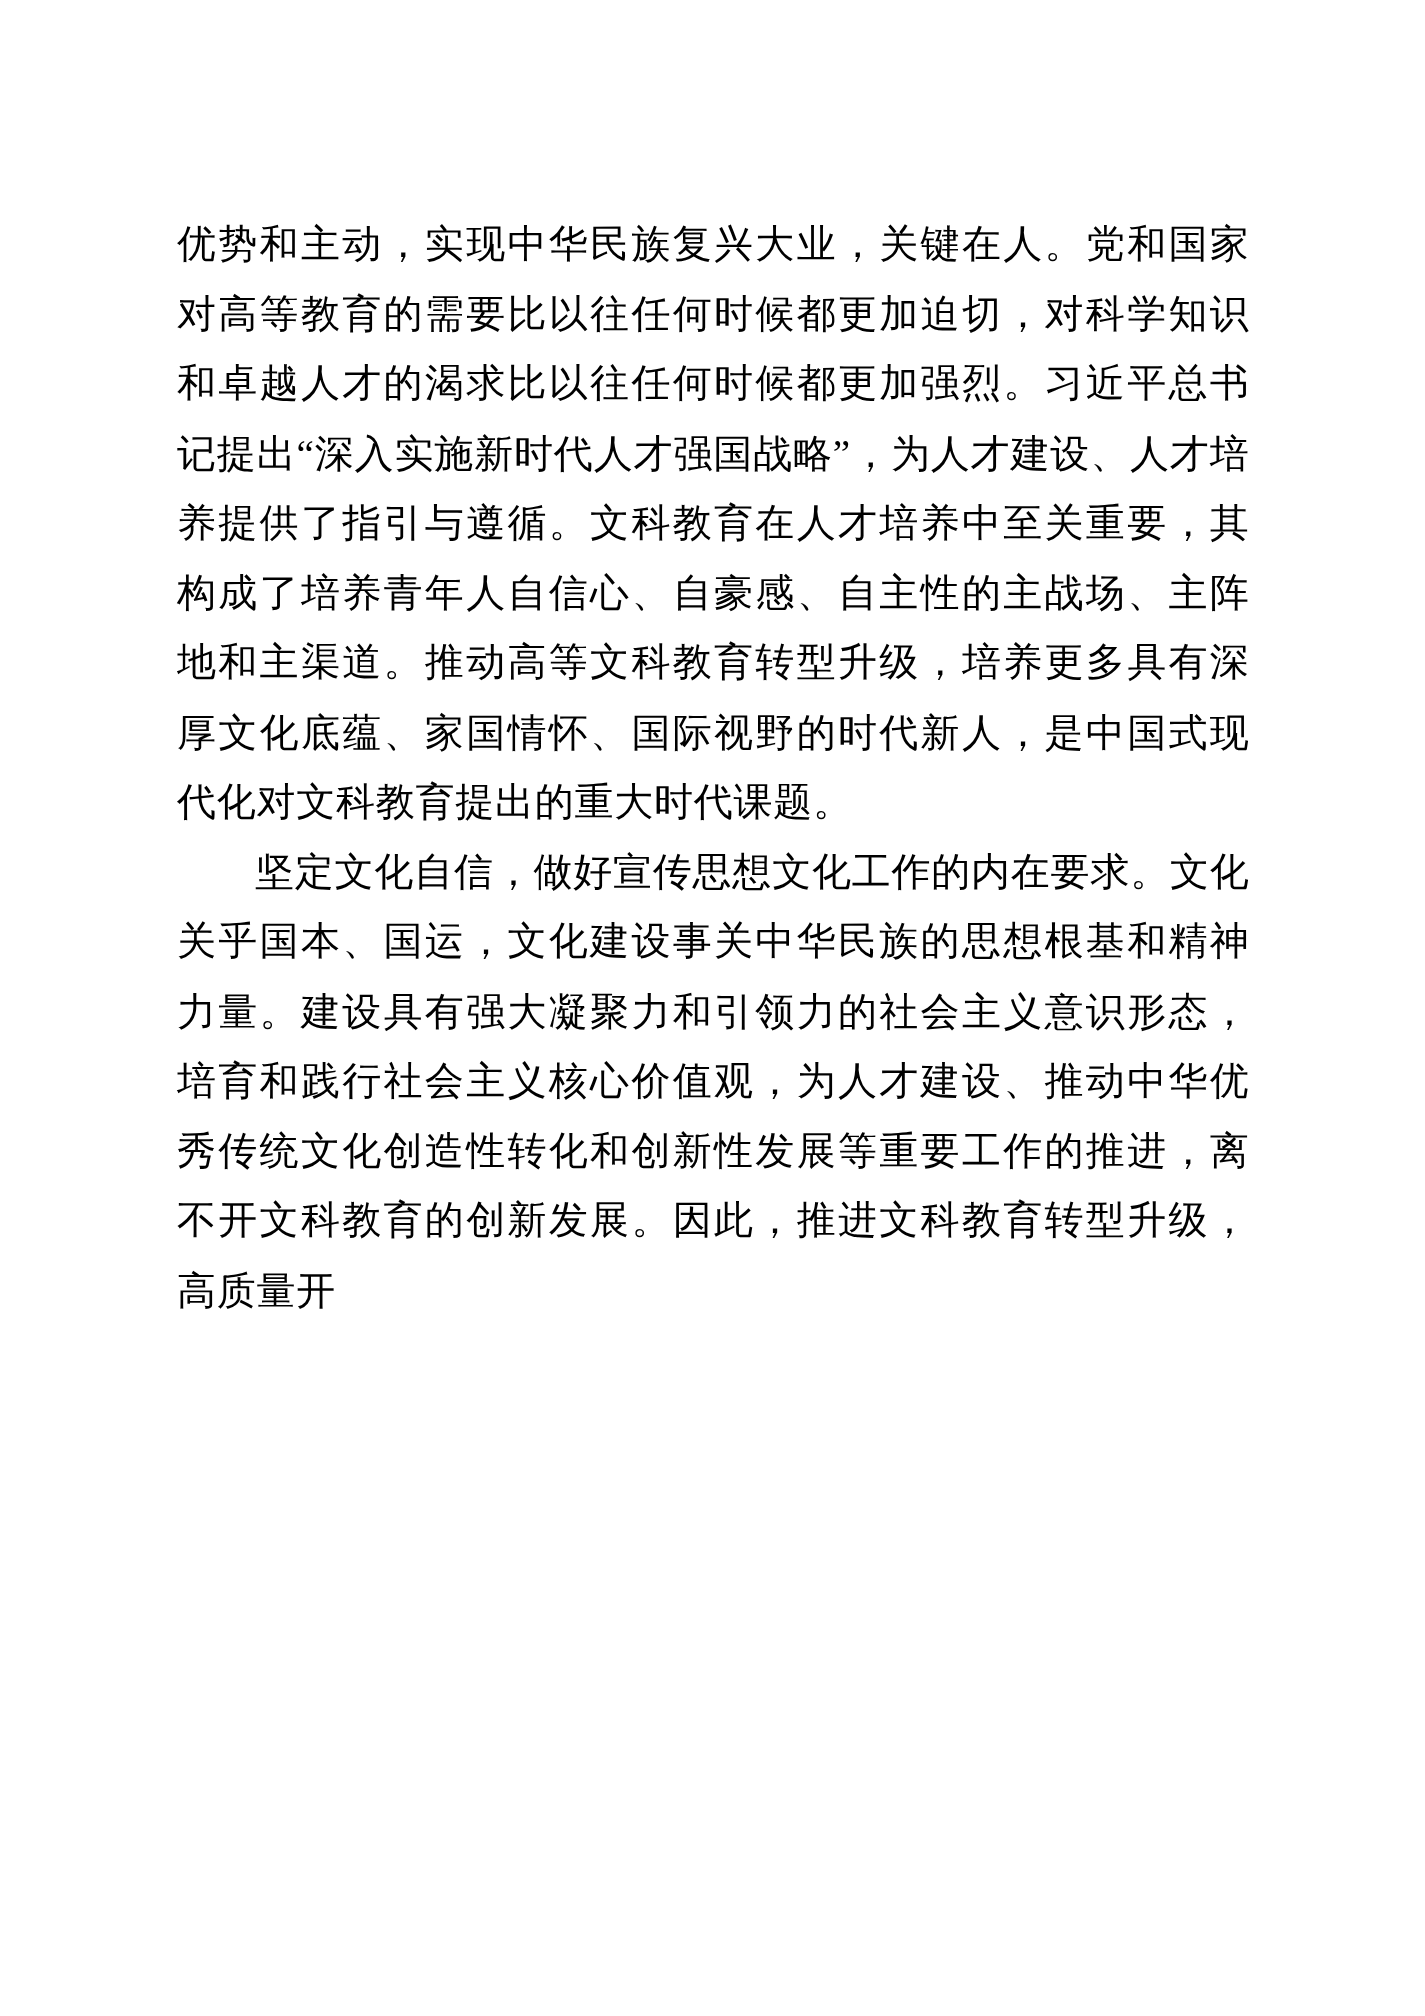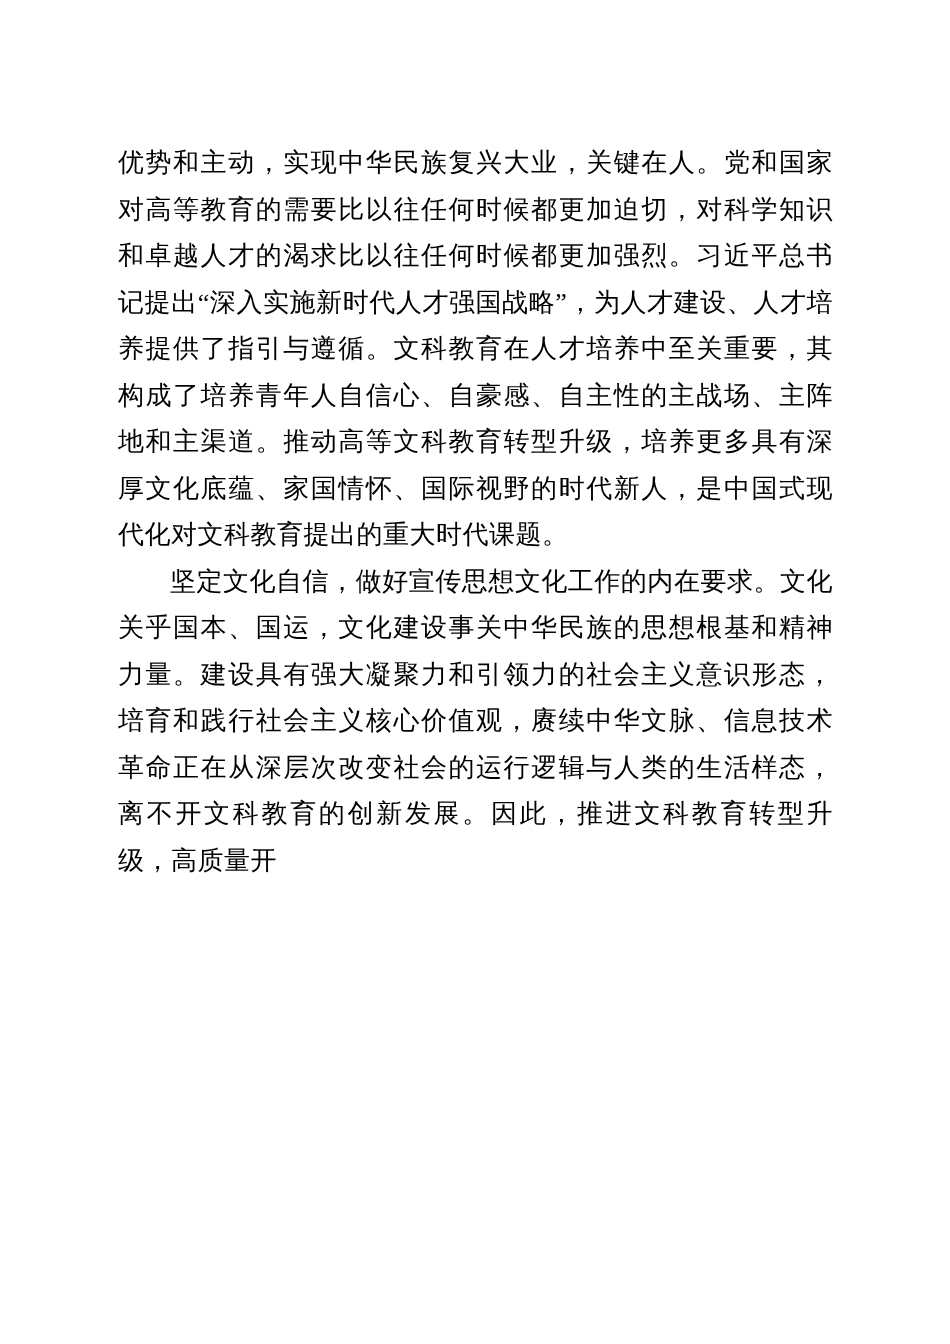--- a/index.html
+++ b/index.html
@@ -34,15 +34,15 @@
     .doc-body p.indent {
       text-indent: 2em;
     }
   </style>
 </head>
 <body>
 
 <div class="page">
   <div class="doc-body">
     <p>优势和主动，实现中华民族复兴大业，关键在人。党和国家对高等教育的需要比以往任何时候都更加迫切，对科学知识和卓越人才的渴求比以往任何时候都更加强烈。习近平总书记提出“深入实施新时代人才强国战略”，为人才建设、人才培养提供了指引与遵循。文科教育在人才培养中至关重要，其构成了培养青年人自信心、自豪感、自主性的主战场、主阵地和主渠道。推动高等文科教育转型升级，培养更多具有深厚文化底蕴、家国情怀、国际视野的时代新人，是中国式现代化对文科教育提出的重大时代课题。</p>
-    <p class="indent">坚定文化自信，做好宣传思想文化工作的内在要求。文化关乎国本、国运，文化建设事关中华民族的思想根基和精神力量。建设具有强大凝聚力和引领力的社会主义意识形态，培育和践行社会主义核心价值观，赓续中华文脉、信息技术革命正在从深层次改变社会的运行逻辑与人类的生活样态，离不开文科教育的创新发展。因此，推进文科教育转型升级，高质量开</p>
+    <p class="indent">坚定文化自信，做好宣传思想文化工作的内在要求。文化关乎国本、国运，文化建设事关中华民族的思想根基和精神力量。建设具有强大凝聚力和引领力的社会主义意识形态，培育和践行社会主义核心价值观，为人才建设、推动中华优秀传统文化创造性转化和创新性发展等重要工作的推进，离不开文科教育的创新发展。因此，推进文科教育转型升级，高质量开</p>
   </div>
 </div>
 
 </body></html>

